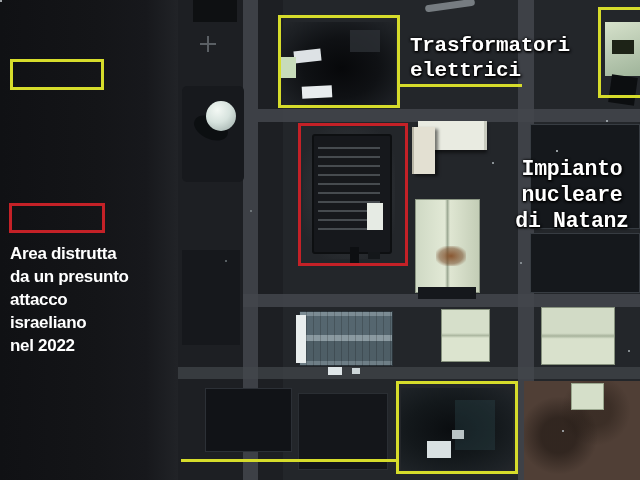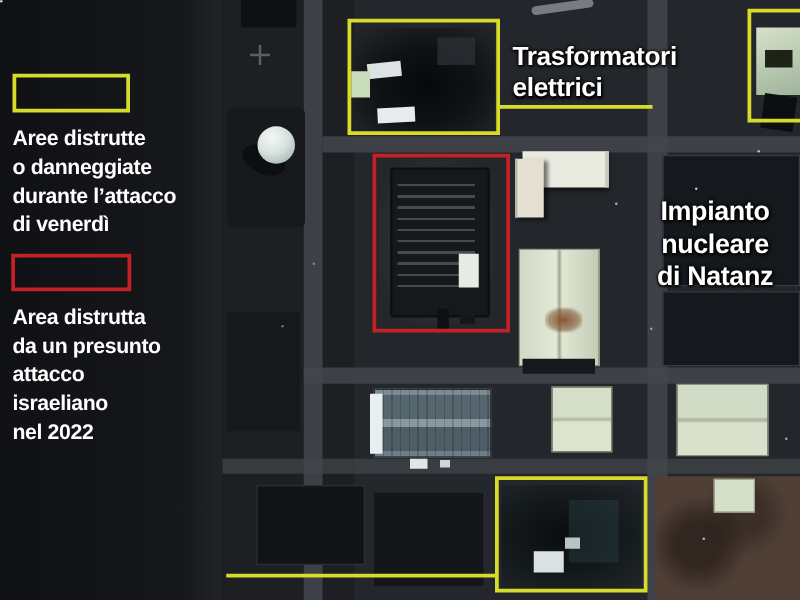--- a/index.html
+++ b/index.html
@@ -20,20 +20,21 @@
   
   .terrain-left{left:0;top:0;width:178px;height:480px;
     background:linear-gradient(90deg,#101114 0%,#141518 55%,#17181c 82%,#212327 100%);}
   .terrain-mid{left:178px;top:0;width:105px;height:480px;background:#1d1f23;}
   .terrain-right{left:283px;top:0;width:357px;height:480px;background:#23262a;}
   .road{background:#43474c;opacity:.85;}
   .field{background:#15181c;border:1px solid #373c42;}
   .mapLabel{
     text-shadow:0 0 3px #000,0 1px 2px #000,1px 1px 3px rgba(0,0,0,.95);
     letter-spacing:-0.3px;
+    font-family:Liberation Mono, monospace;
   }
   .hbox{box-sizing:border-box;border:3px solid var(--highlight-yellow);}
   .hbox.red{border-color:var(--highlight-red);}
   .leader{height:3px;background:var(--highlight-yellow);}
   .legend-swatch{box-sizing:border-box;border:3px solid var(--highlight-yellow);}
   .legend-swatch.red{border-color:var(--highlight-red);}
   .legend-text{font-size:17px;line-height:23px;letter-spacing:-0.3px;}
   .specks{left:0;top:0;width:2px;height:2px;background:#cfd6da;border-radius:50%;
     box-shadow:470px 40px 0 #c8d0d4,492px 162px 0 #aeb6ba,556px 150px 0 #c2cacd,
     520px 262px 0 #9aa2a6,562px 430px 0 #b6bec2,250px 210px 0 #7e868a,
@@ -120,24 +121,20 @@
   <div class="s leader" style="left:399px;top:84px;width:123px"></div>
   <div class="s leader" style="left:181px;top:459px;width:216px"></div>
 
   <div class="s ml mapLabel" style="left:410px;top:33px;font-size:21px;line-height:25px">Trasformatori
 elettrici</div>
   <div class="s ml mapLabel" style="left:486px;top:156px;width:172px;font-size:21.5px;line-height:26px;text-align:center">Impianto nucleare
 di Natanz</div>
 
 
   <div class="s legend-swatch" style="left:10px;top:59px;width:94px;height:31px"></div>
-  <div class="s ml legend-text" style="left:10px;top:99px;width:165px">Aree distrutte
-o danneggiate
-durante l’attacco
-di venerdì</div>
 
   <div class="s legend-swatch red" style="left:9px;top:203px;width:96px;height:30px"></div>
   <div class="s ml legend-text" style="left:10px;top:242px;width:165px">Area distrutta
 da un presunto
 attacco
 israeliano
 nel 2022</div>
 
 </div>
 

